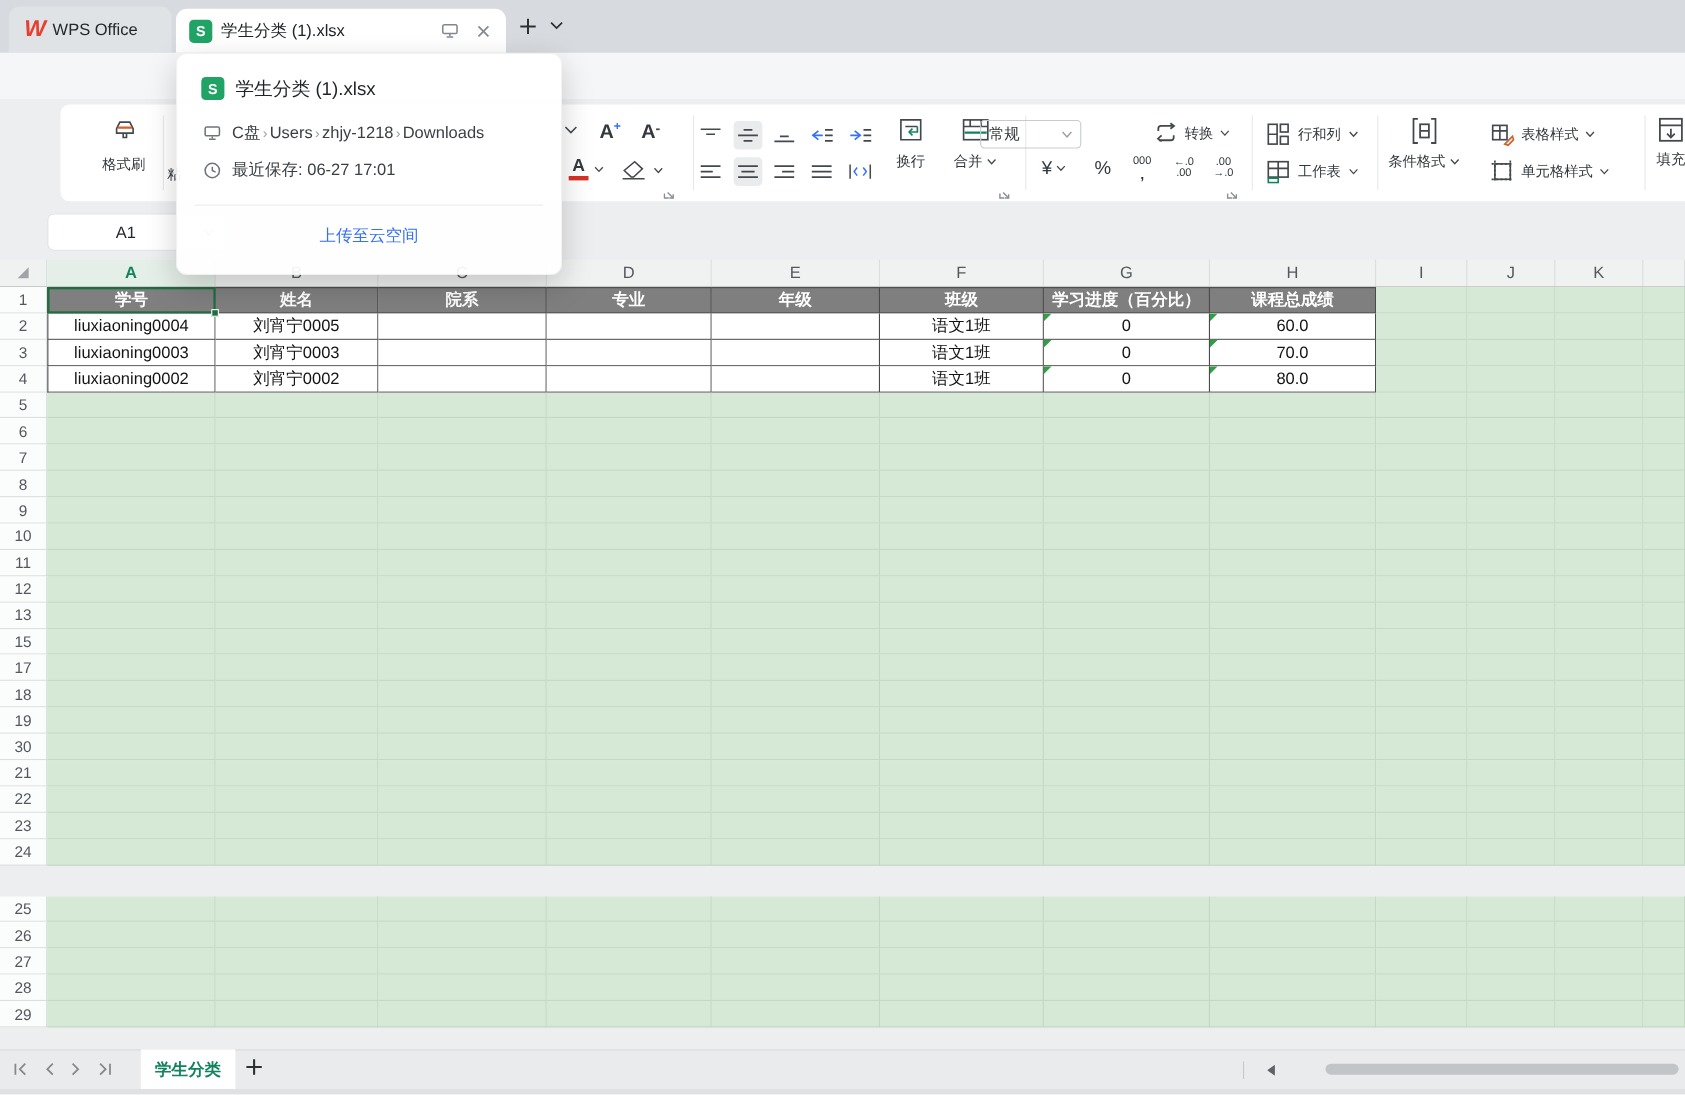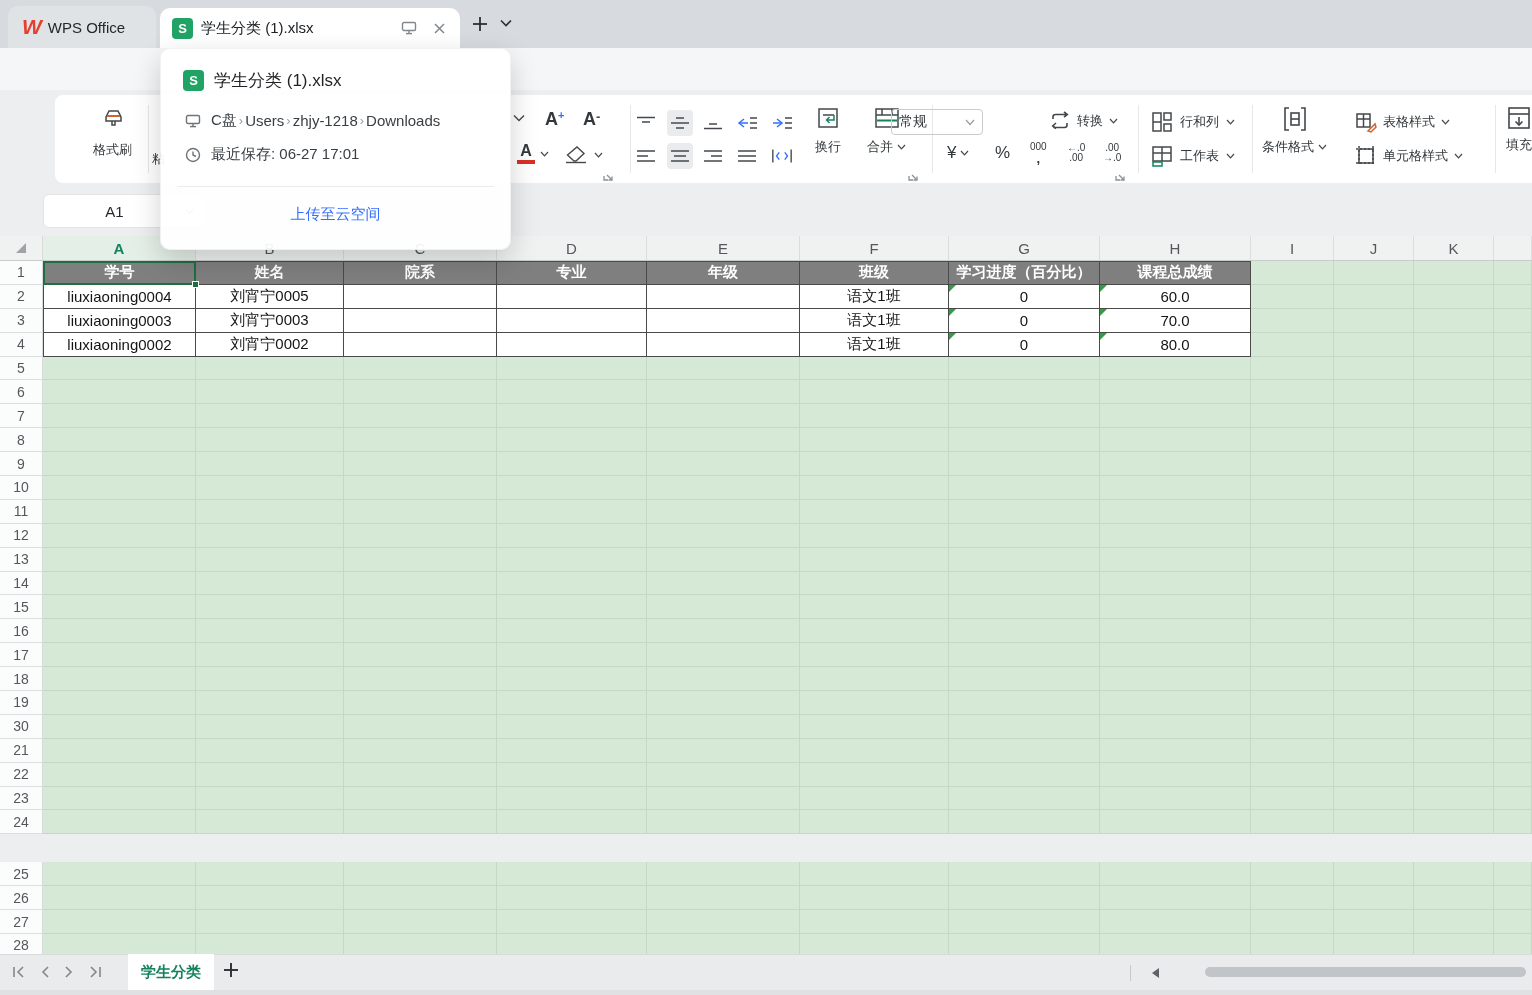--- a/index.html
+++ b/index.html
@@ -686,51 +686,21 @@
         <div class="cell gc" style="width: 153px;"></div>
         <div class="cell gc" style="width: 149px;"></div>
         <div class="cell gc" style="width: 151px;"></div>
         <div class="cell gc" style="width: 151px;"></div>
         <div class="cell gc" style="width: 83px;"></div>
         <div class="cell gc" style="width: 80px;"></div>
         <div class="cell gc" style="width: 80px;"></div>
         <div class="cell gc" style="width: 38px;"></div>
       </div>
       <div class="grid-row" style="height: 23.8966px;">
-        <div class="row-n">14</div>
-        <div class="cell gc" style="width: 153px;"></div>
-        <div class="cell gc" style="width: 148px;"></div>
-        <div class="cell gc" style="width: 153px;"></div>
-        <div class="cell gc" style="width: 150px;"></div>
-        <div class="cell gc" style="width: 153px;"></div>
-        <div class="cell gc" style="width: 149px;"></div>
-        <div class="cell gc" style="width: 151px;"></div>
-        <div class="cell gc" style="width: 151px;"></div>
-        <div class="cell gc" style="width: 83px;"></div>
-        <div class="cell gc" style="width: 80px;"></div>
-        <div class="cell gc" style="width: 80px;"></div>
-        <div class="cell gc" style="width: 38px;"></div>
-      </div>
-      <div class="grid-row" style="height: 23.8966px;">
         <div class="row-n">15</div>
-        <div class="cell gc" style="width: 153px;"></div>
-        <div class="cell gc" style="width: 148px;"></div>
-        <div class="cell gc" style="width: 153px;"></div>
-        <div class="cell gc" style="width: 150px;"></div>
-        <div class="cell gc" style="width: 153px;"></div>
-        <div class="cell gc" style="width: 149px;"></div>
-        <div class="cell gc" style="width: 151px;"></div>
-        <div class="cell gc" style="width: 151px;"></div>
-        <div class="cell gc" style="width: 83px;"></div>
-        <div class="cell gc" style="width: 80px;"></div>
-        <div class="cell gc" style="width: 80px;"></div>
-        <div class="cell gc" style="width: 38px;"></div>
-      </div>
-      <div class="grid-row" style="height: 23.8966px;">
-        <div class="row-n">16</div>
         <div class="cell gc" style="width: 153px;"></div>
         <div class="cell gc" style="width: 148px;"></div>
         <div class="cell gc" style="width: 153px;"></div>
         <div class="cell gc" style="width: 150px;"></div>
         <div class="cell gc" style="width: 153px;"></div>
         <div class="cell gc" style="width: 149px;"></div>
         <div class="cell gc" style="width: 151px;"></div>
         <div class="cell gc" style="width: 151px;"></div>
         <div class="cell gc" style="width: 83px;"></div>
         <div class="cell gc" style="width: 80px;"></div>

